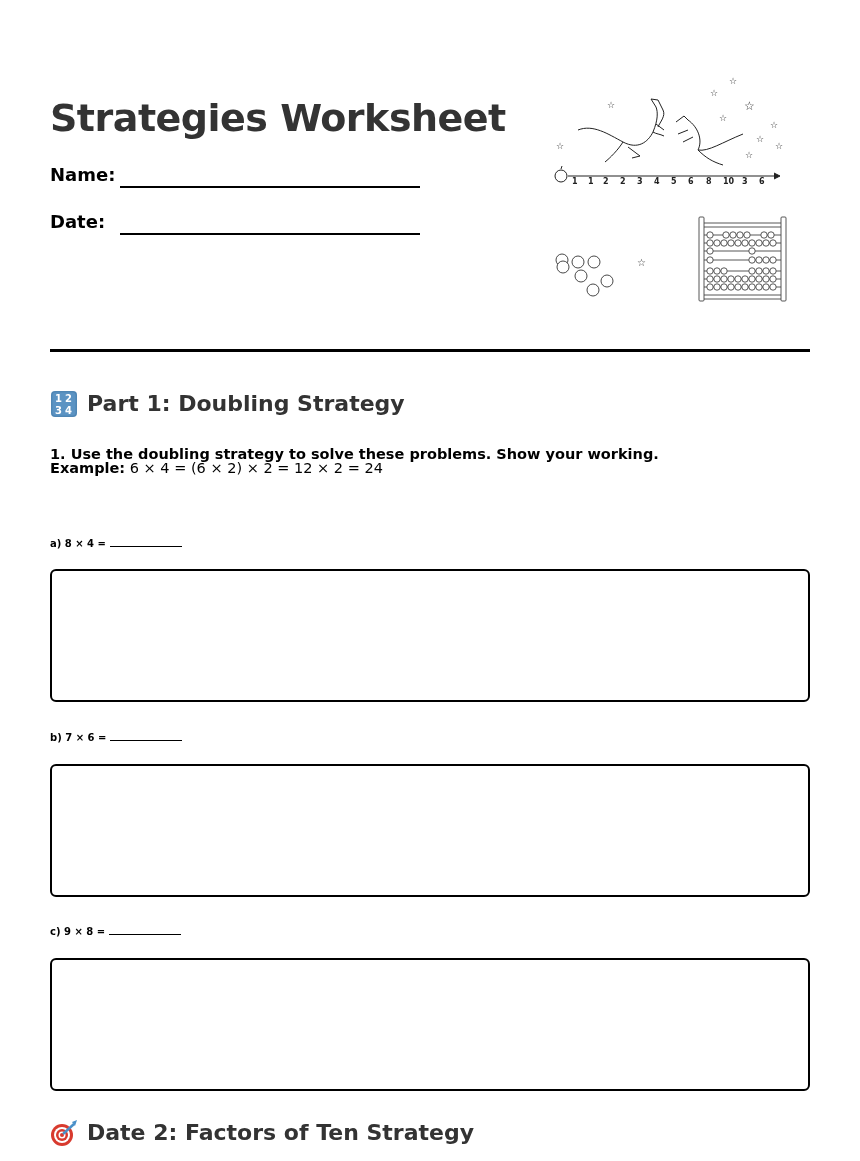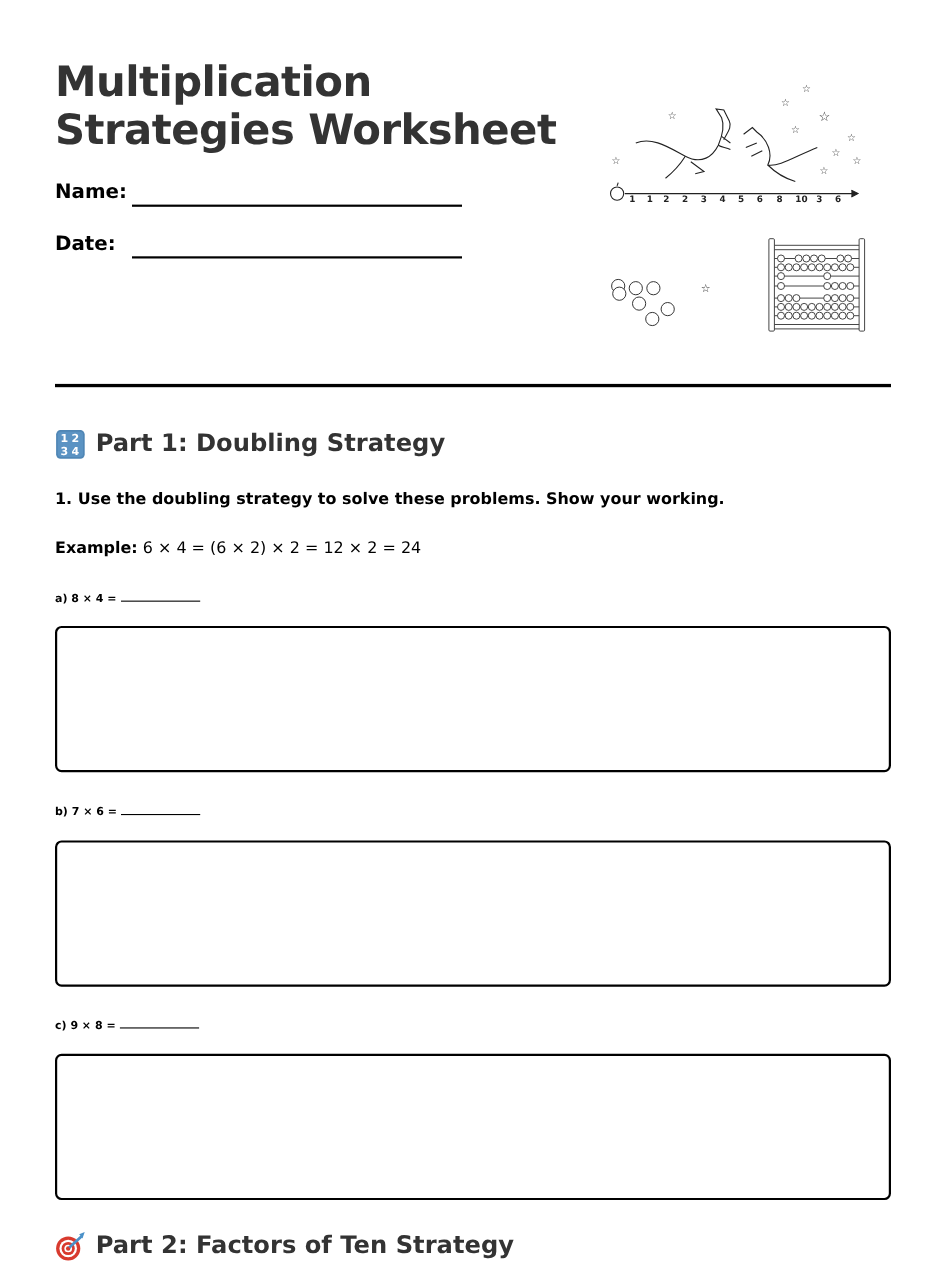--- a/index.html
+++ b/index.html
@@ -29,21 +29,21 @@
   .blank { display: inline-block; width: 72px; border-bottom: 1px solid #000; height: 12px; vertical-align: baseline; margin-left: 4px; }
   .work-box {
     position: absolute; left: 50px; width: 756px; height: 129px;
     border: 2px solid #000; border-radius: 6px; background: #fff;
   }
 </style>
 </head>
 <body>
 
 <h1 class="title">
-  <span>Multiplication</span><br>
+  <br>
   <span>Strategies Worksheet</span>
 </h1>
 
 <div class="field-row" style="top:166px;">
   <span class="field-label">Name:</span>
   <div class="field-line"></div>
 </div>
 <div class="field-row" style="top:213px;">
   <span class="field-label">Date:</span>
   <div class="field-line"></div>
@@ -182,21 +182,21 @@
         <text x="15" y="12">2</text>
       <text x="5" y="24">3</text>
         <text x="15" y="24">4</text>
     </g>
   </svg>
   <span>Part 1: Doubling Strategy</span>
 </h2>
 
 <div class="instruction" style="top:445px;">1. Use the doubling strategy to solve these problems. Show your working.</div>
 
-<div class="example" style="top:490px;">
+<div class="example" style="top:459px;">
   <b>Example:</b><span> 6 × 4 = (6 × 2) × 2 = 12 × 2 = 24</span>
 </div>
 
 <div class="problem" style="top:534px;">
   <span>a) 8 × 4 =</span><span class="blank"></span>
 </div>
 <div class="work-box" style="top:569px;"></div>
 
 <div class="problem" style="top:728px;">
   <span>b) 7 × 6 =</span><span class="blank"></span>
@@ -211,14 +211,14 @@
 <h2 class="section-head" style="top:1119px;">
   <svg class="emoji" viewBox="0 0 28 28">
     <circle cx="12" cy="16" r="11" fill="#d83a2e"></circle>
     <circle cx="12" cy="16" r="8" fill="#fff"></circle>
     <circle cx="12" cy="16" r="6" fill="#d83a2e"></circle>
     <circle cx="12" cy="16" r="3.5" fill="#fff"></circle>
     <circle cx="12" cy="16" r="2" fill="#d83a2e"></circle>
     <line x1="13" y1="15" x2="24" y2="5" stroke="#4a90c8" stroke-width="2.5"></line>
     <path d="M22,3 L27,1 L25,7 Z" fill="#4a90c8"></path>
   </svg>
-  <span>Part 2: Factors of Ten Strategy</span>
+  <span>Date 2: Factors of Ten Strategy</span>
 </h2>
 
 </body></html>

